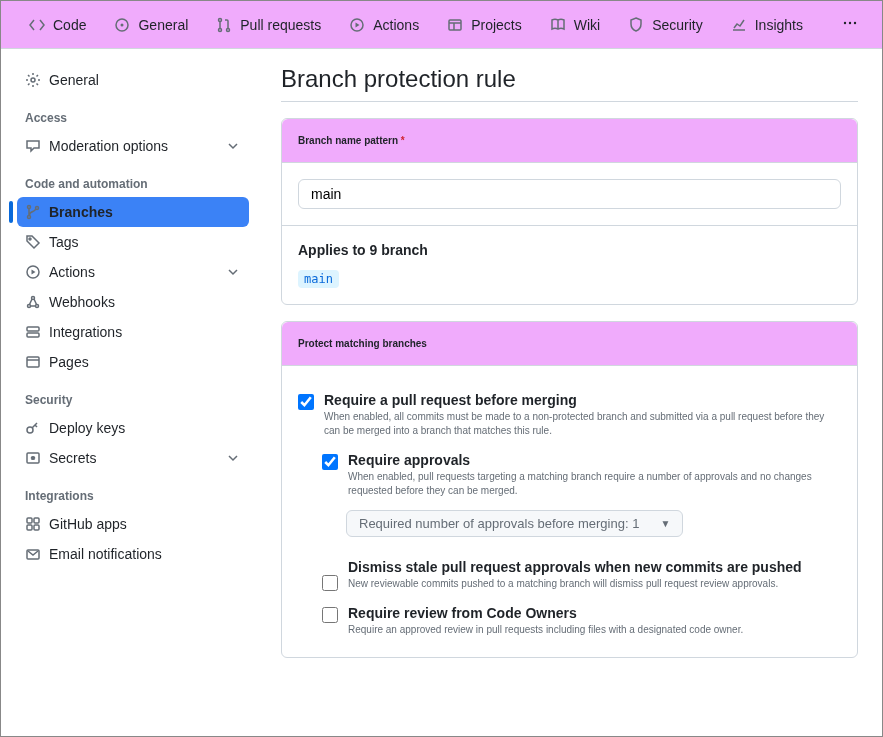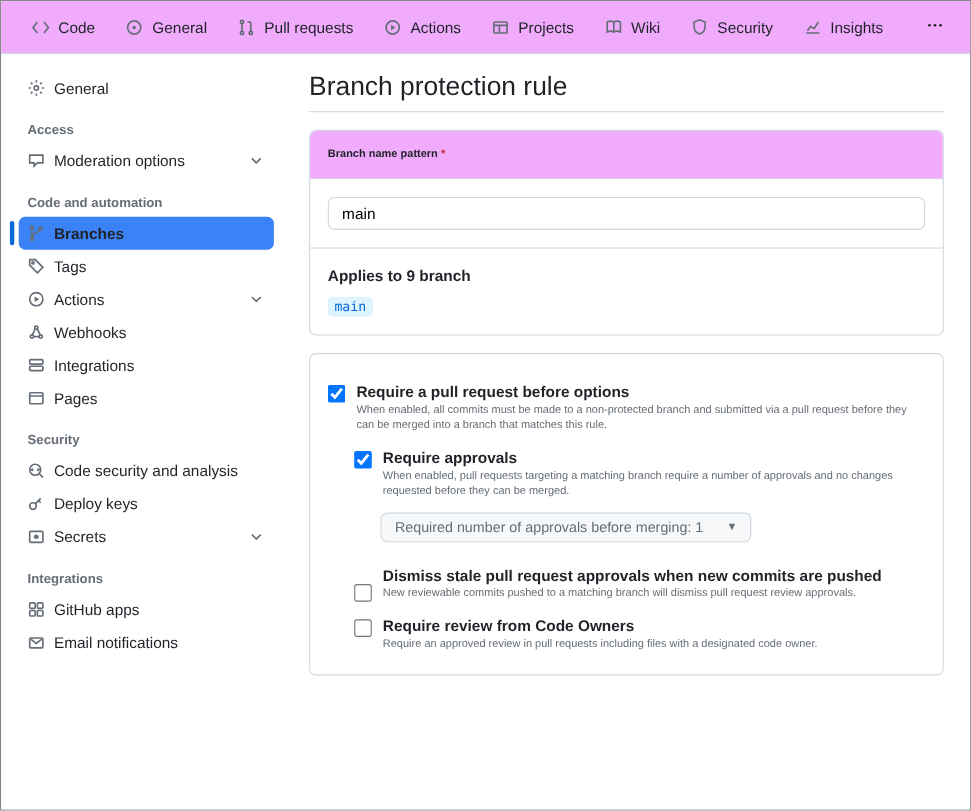--- a/index.html
+++ b/index.html
@@ -170,27 +170,20 @@
           <svg viewBox="0 0 16 16">
             <rect x="2" y="3" width="12" height="10" rx="1"></rect>
             <path d="M2 6h12"></path>
           </svg>
           <span>Pages</span>
         </div>
 
       <div class="section-title">Security</div>
       <div class="item">
           <svg viewBox="0 0 16 16">
-            <circle cx="7" cy="7" r="5"></circle>
-            <path d="M11 11l3 3M5 6l-1.5 1L5 8M9 6l1.5 1L9 8"></path>
-          </svg>
-          <span>Code security and analysis</span>
-        </div>
-      <div class="item">
-          <svg viewBox="0 0 16 16">
             <circle cx="5" cy="10" r="3"></circle>
             <path d="M7 8l5-5M10 5l2 2"></path>
           </svg>
           <span>Deploy keys</span>
         </div>
       <div class="item">
           <svg viewBox="0 0 16 16">
             <rect x="2" y="3" width="12" height="10" rx="1"></rect>
             <path d="M8 6v4M6 7l4 2M10 7l-4 2"></path>
           </svg>
@@ -227,25 +220,26 @@
         <div class="box-body" style="border-bottom:1px solid #d0d7de;">
           <input type="text" class="text-input" value="main" style="">
         </div>
         <div class="box-body">
           <div class="applies-title">Applies to 9 branch</div>
           <span class="branch-chip">main</span>
         </div>
       </div>
 
       <div class="box">
+        <div class="box-header">Protect matching branches</div>
         <div class="box-body">
           <div class="check-row">
             <input type="checkbox" checked="" style="">
             <div>
-              <div class="check-label">Require a pull request before options</div>
+              <div class="check-label">Require a pull request before merging</div>
               <div class="check-desc">When enabled, all commits must be made to a non-protected branch and submitted via a pull request before they can be merged into a branch that matches this rule.</div>
             </div>
           </div>
 
           <div class="nested">
             <div class="check-row">
               <input type="checkbox" checked="" style="">
               <div>
                 <div class="check-label">Require approvals</div>
                 <div class="check-desc">When enabled, pull requests targeting a matching branch require a number of approvals and no changes requested before they can be merged.</div>

